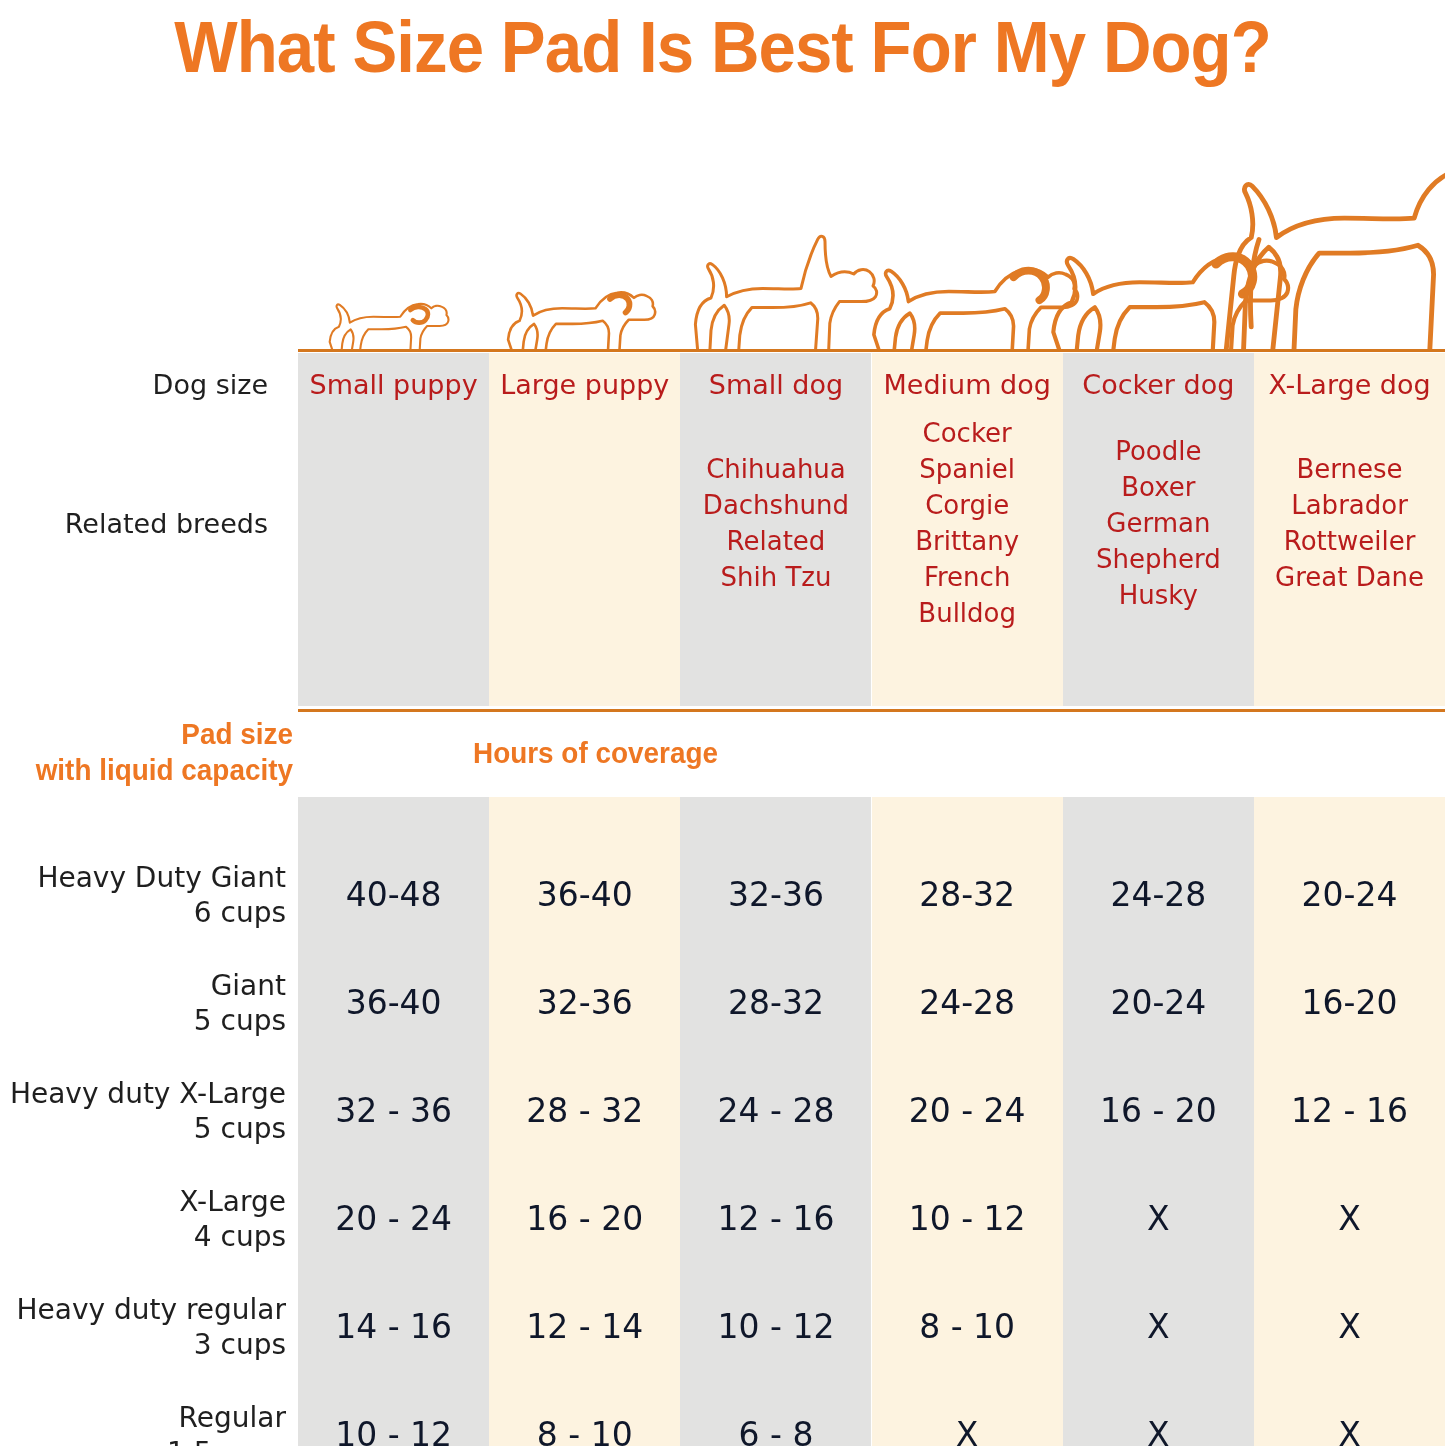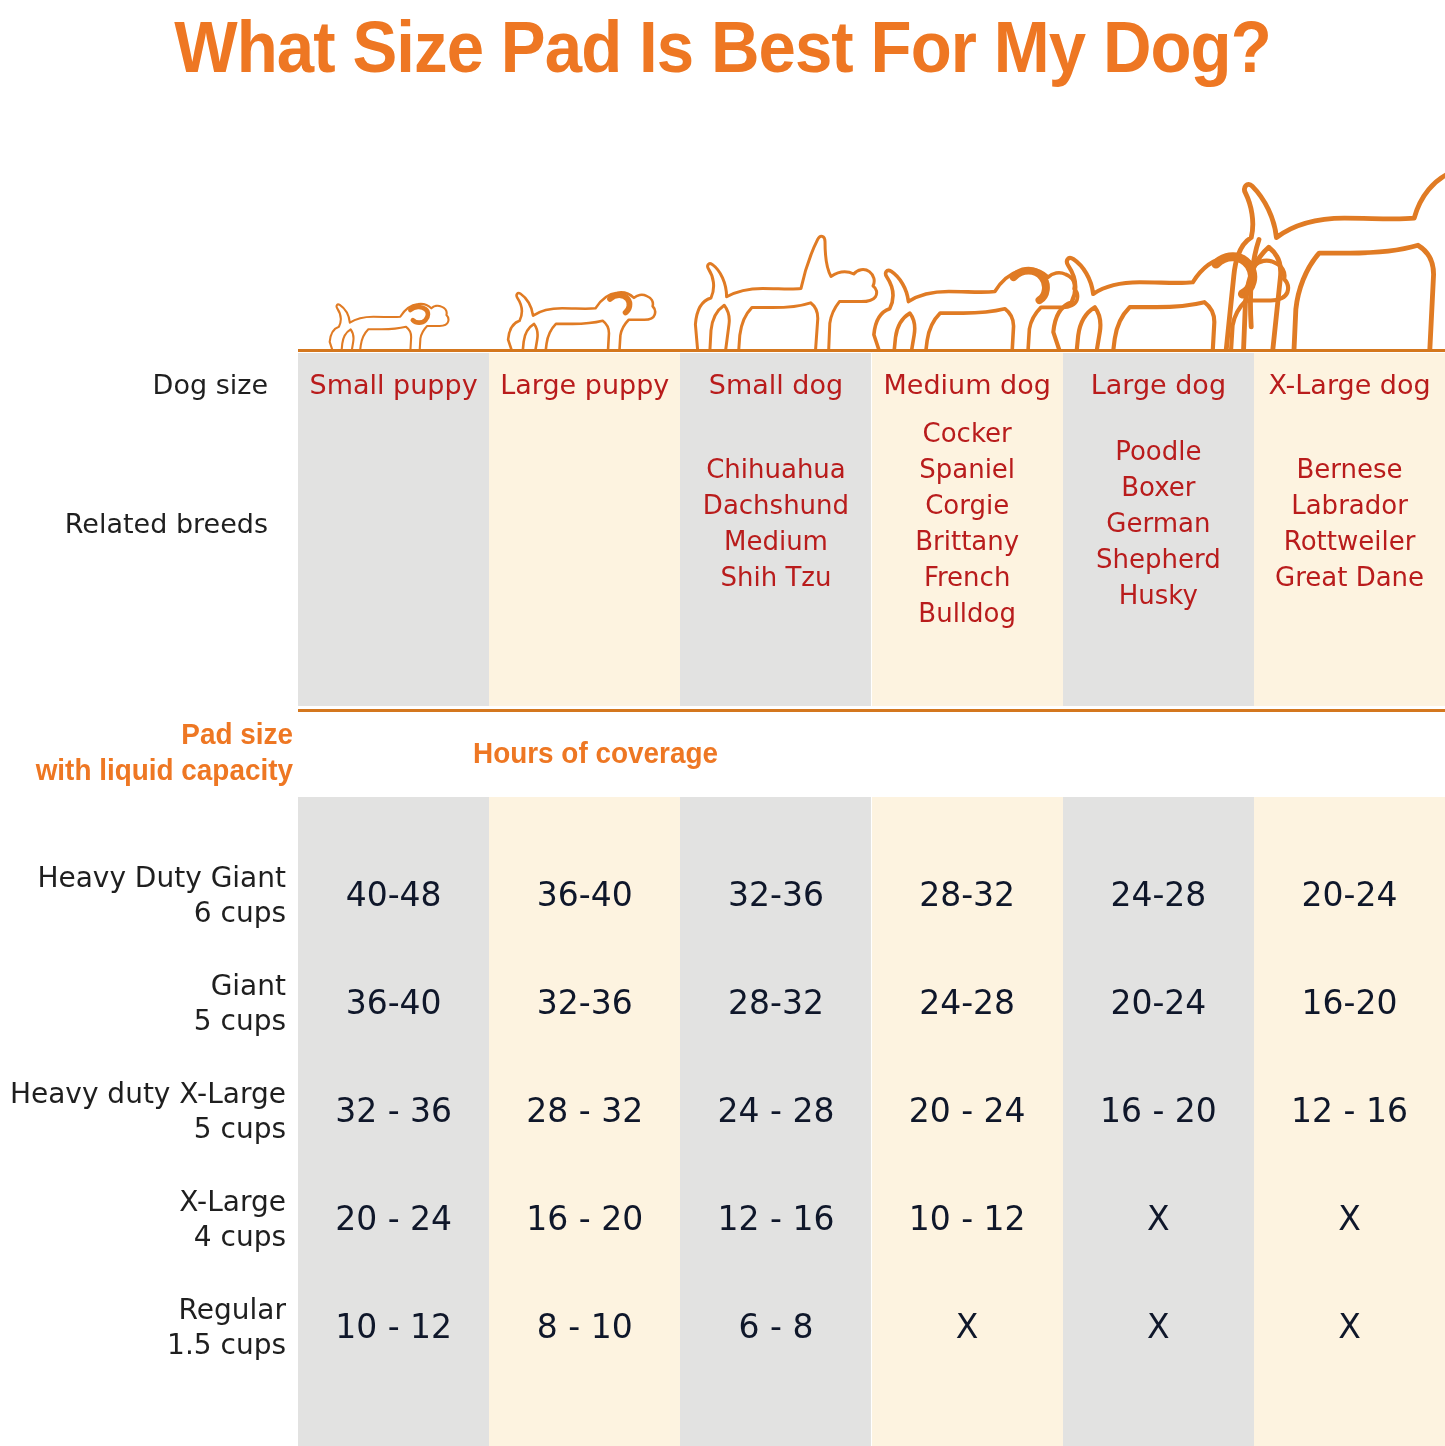--- a/index.html
+++ b/index.html
@@ -339,28 +339,28 @@
           <col class="datacol">
           <col class="datacol">
       </colgroup>
       <tbody>
         <tr class="r-dogsize">
           <td class="rowlabel">Dog size</td>
           <td>Small puppy</td>
           <td>Large puppy</td>
           <td>Small dog</td>
           <td>Medium dog</td>
-          <td>Large dog</td>
+          <td>Cocker dog</td>
           <td>X-Large dog</td>
         </tr>
         <tr class="r-breeds">
           <td class="rowlabel">Related breeds</td>
           <td class="breeds"><span></span></td>
           <td class="breeds"><span></span></td>
-          <td class="breeds"><span>Chihuahua</span><br><span>Dachshund</span><br><span>Medium</span><br><span>Shih Tzu</span></td>
+          <td class="breeds"><span>Chihuahua</span><br><span>Dachshund</span><br><span>Related</span><br><span>Shih Tzu</span></td>
           <td class="breeds"><span>Cocker Spaniel</span><br><span>Corgie</span><br><span>Brittany</span><br><span>French Bulldog</span></td>
           <td class="breeds"><span>Poodle</span><br><span>Boxer</span><br><span>German</span><br><span>Shepherd</span><br><span>Husky</span></td>
           <td class="breeds"><span>Bernese</span><br><span>Labrador</span><br><span>Rottweiler</span><br><span>Great Dane</span></td>
         </tr>
       </tbody>
     </table>
   </div>
 
   <div id="padsize-label">
     <span class="lbl-line">Pad size</span>
@@ -423,20 +423,32 @@
             </td>
             <td>20 - 24</td>
             <td>16 - 20</td>
             <td>12 - 16</td>
             <td>10 - 12</td>
             <td>X</td>
             <td>X</td>
           </tr>
           <tr>
             <td class="rowlabel">
+              <span class="lbl-line">Heavy duty regular</span>
+              <span class="lbl-line">3 cups</span>
+            </td>
+            <td>14 - 16</td>
+            <td>12 - 14</td>
+            <td>10 - 12</td>
+            <td>8 - 10</td>
+            <td>X</td>
+            <td>X</td>
+          </tr>
+          <tr>
+            <td class="rowlabel">
               <span class="lbl-line">Regular</span>
               <span class="lbl-line">1.5 cups</span>
             </td>
             <td>10 - 12</td>
             <td>8 - 10</td>
             <td>6 - 8</td>
             <td>X</td>
             <td>X</td>
             <td>X</td>
           </tr>

